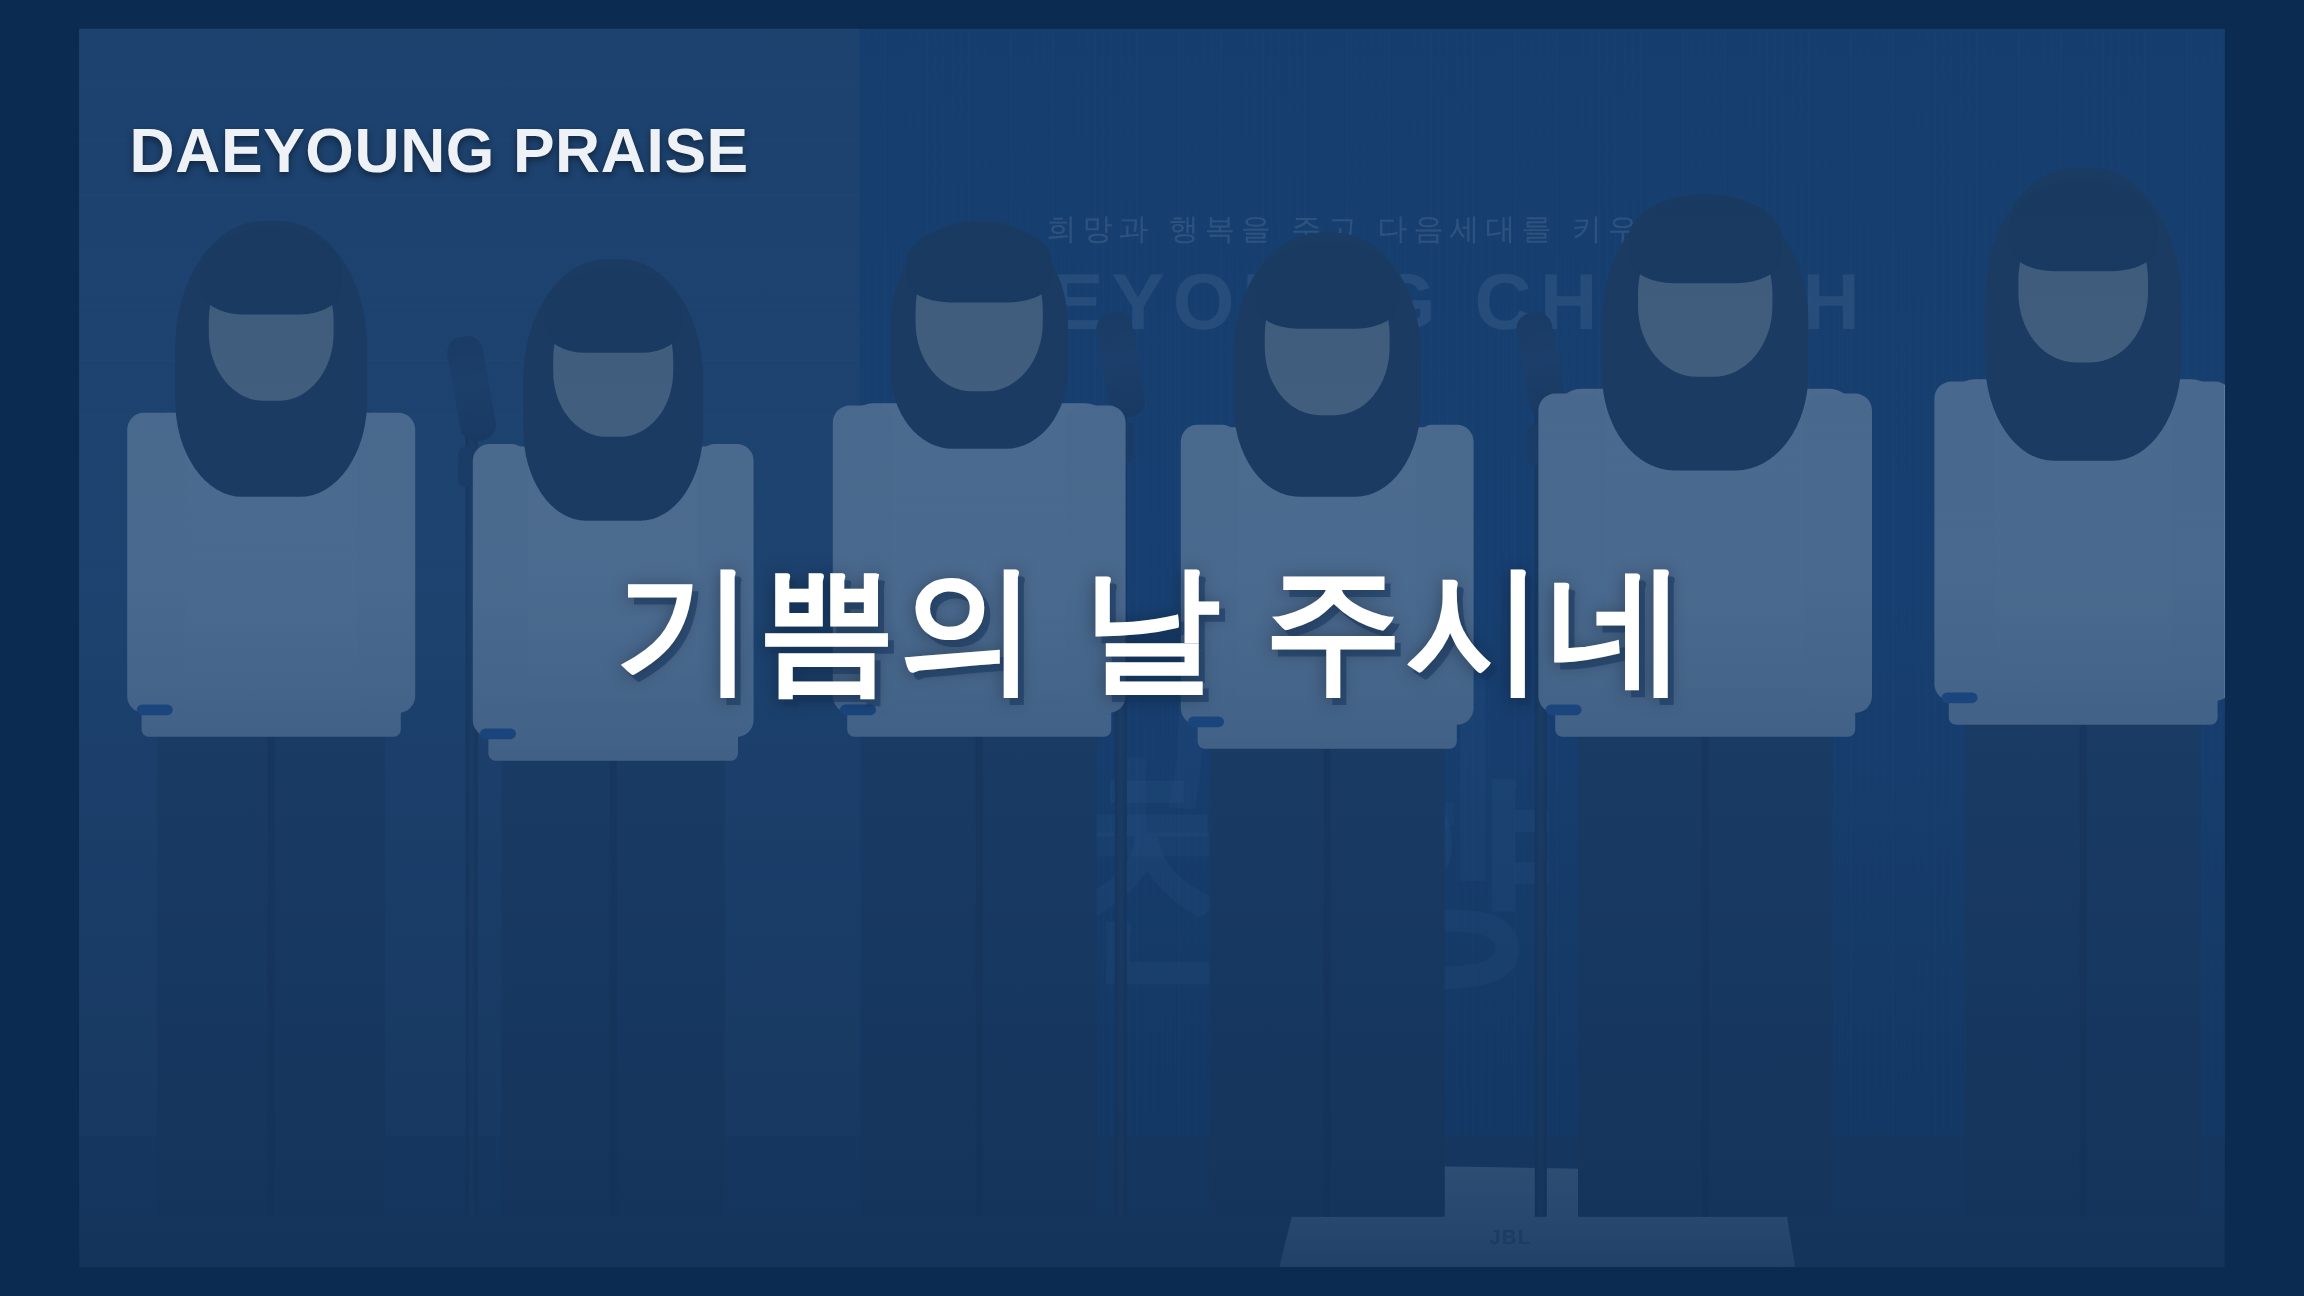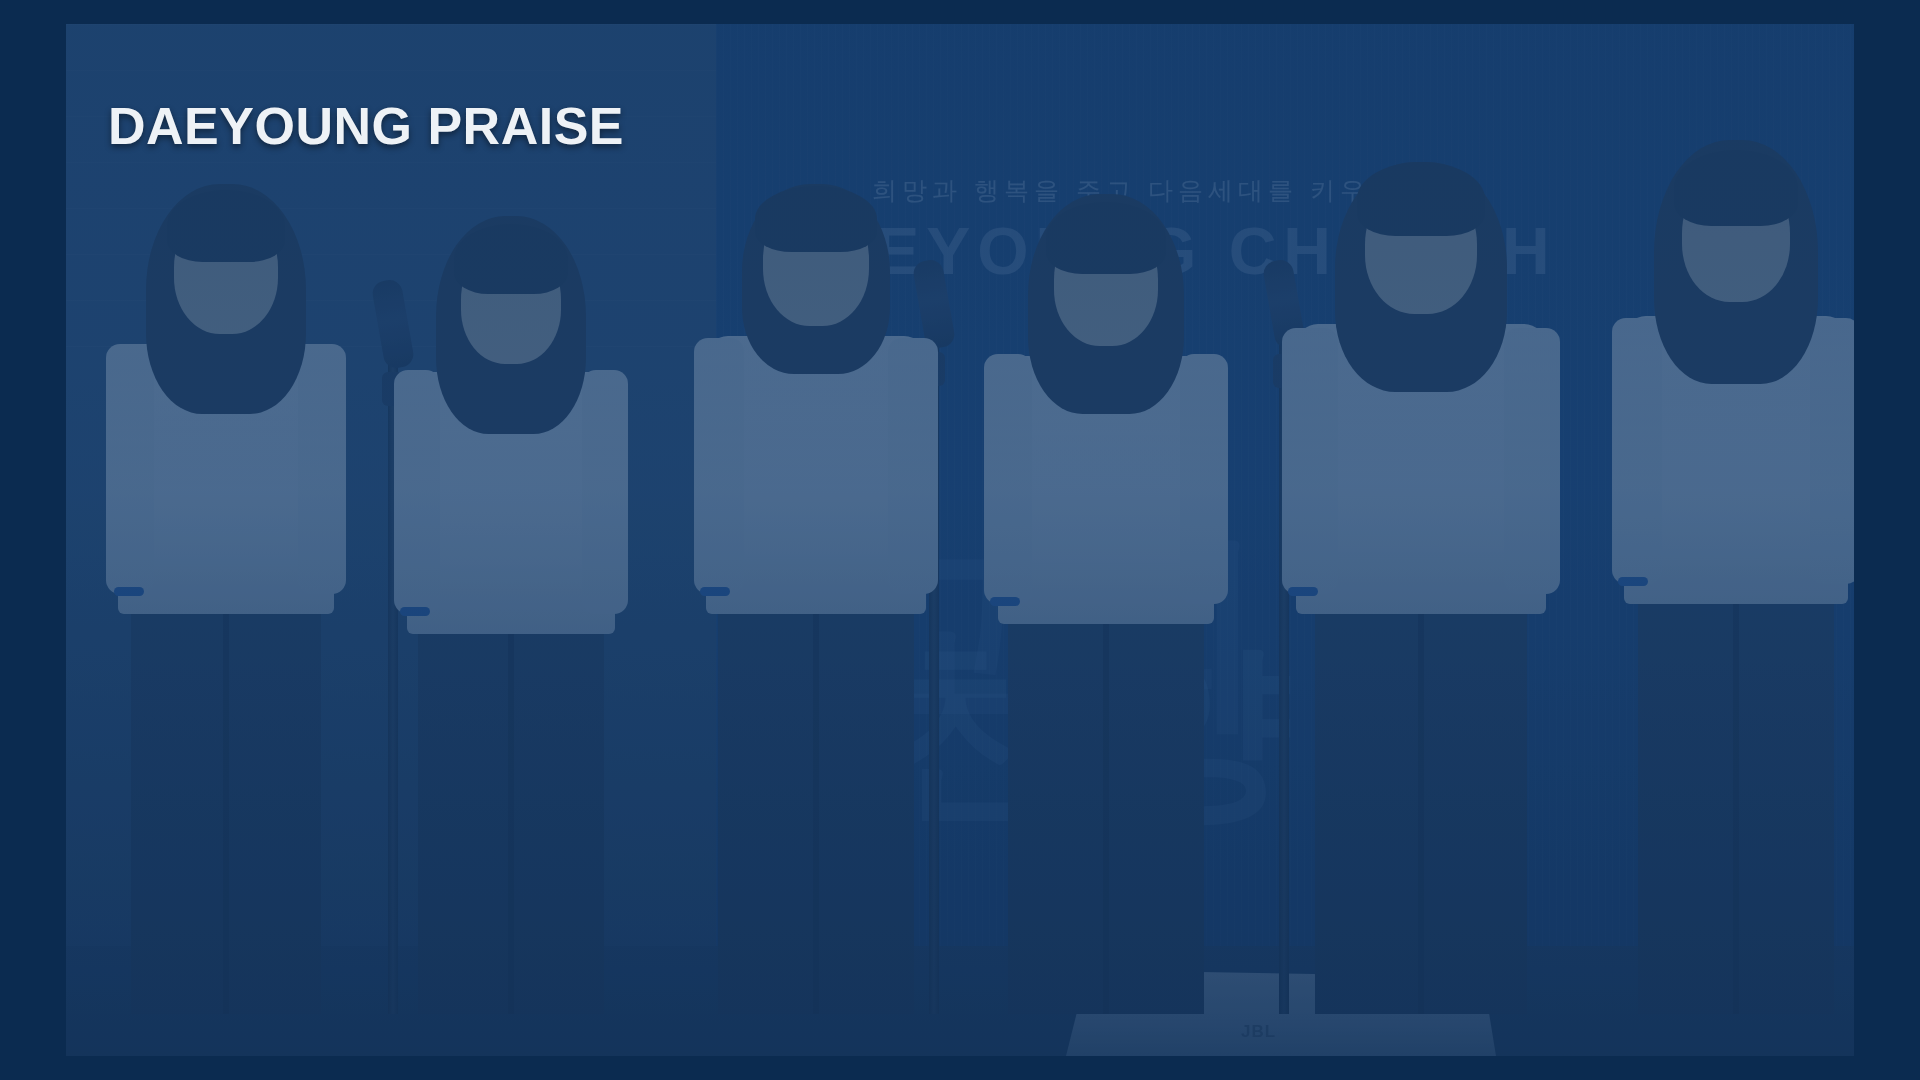--- a/index.html
+++ b/index.html
@@ -411,16 +411,17 @@
         <div class="head" style="bottom:712px; width:108px; height:132px;"></div>
         <div class="hair" style="bottom:788px; width:124px; height:76px;"></div>
       </div>
 
       <div class="tint"></div>
       <div class="tint2"></div>
     </div>
 
     <div id="overlay-text">
       <div id="program-title">DAEYOUNG PRAISE</div>
+      <div id="song-title">기쁨의 날 주시네</div>
     </div>
 
   </div>
 </div>
 
 </body></html>

